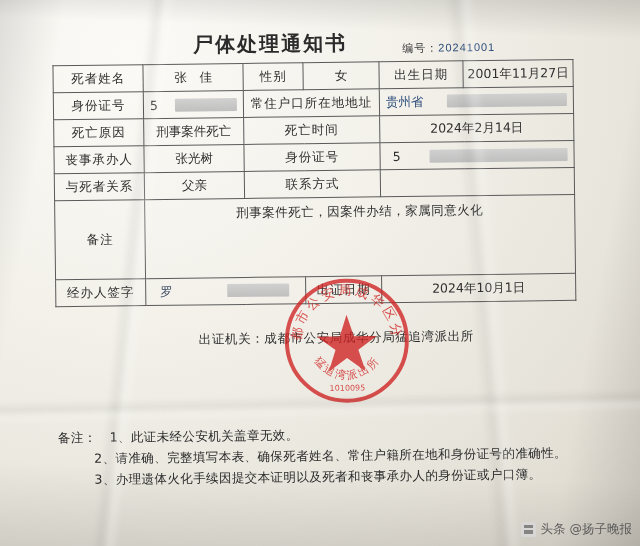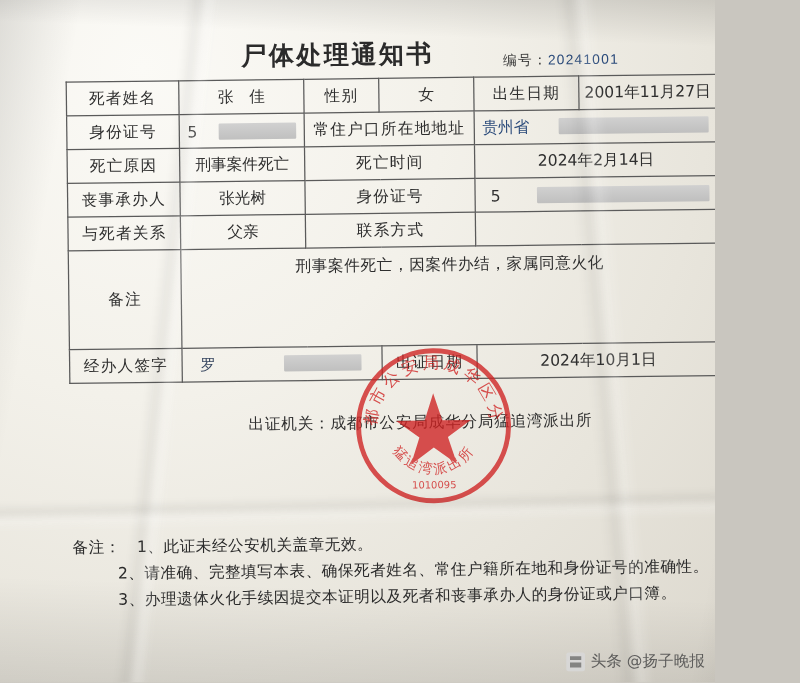--- a/index.html
+++ b/index.html
@@ -8,21 +8,21 @@
   }
   body {
     width: 640px;
     height: 546px;
     overflow: hidden;
     font-family: "Liberation Sans", sans-serif;
     background: #c9c6bf;
   }
   .page {
     position: relative;
-    width: 572px;
+    width: 640px;
     height: 546px;
     background:
       radial-gradient(ellipse at 20% 10%, #fbfaf6 0%, #f3f1ea 38%, #e8e5dc 70%, #dcd8ce 100%);
     overflow: hidden;
   }
   
   .crease {
     position: absolute;
     pointer-events: none;
   }

